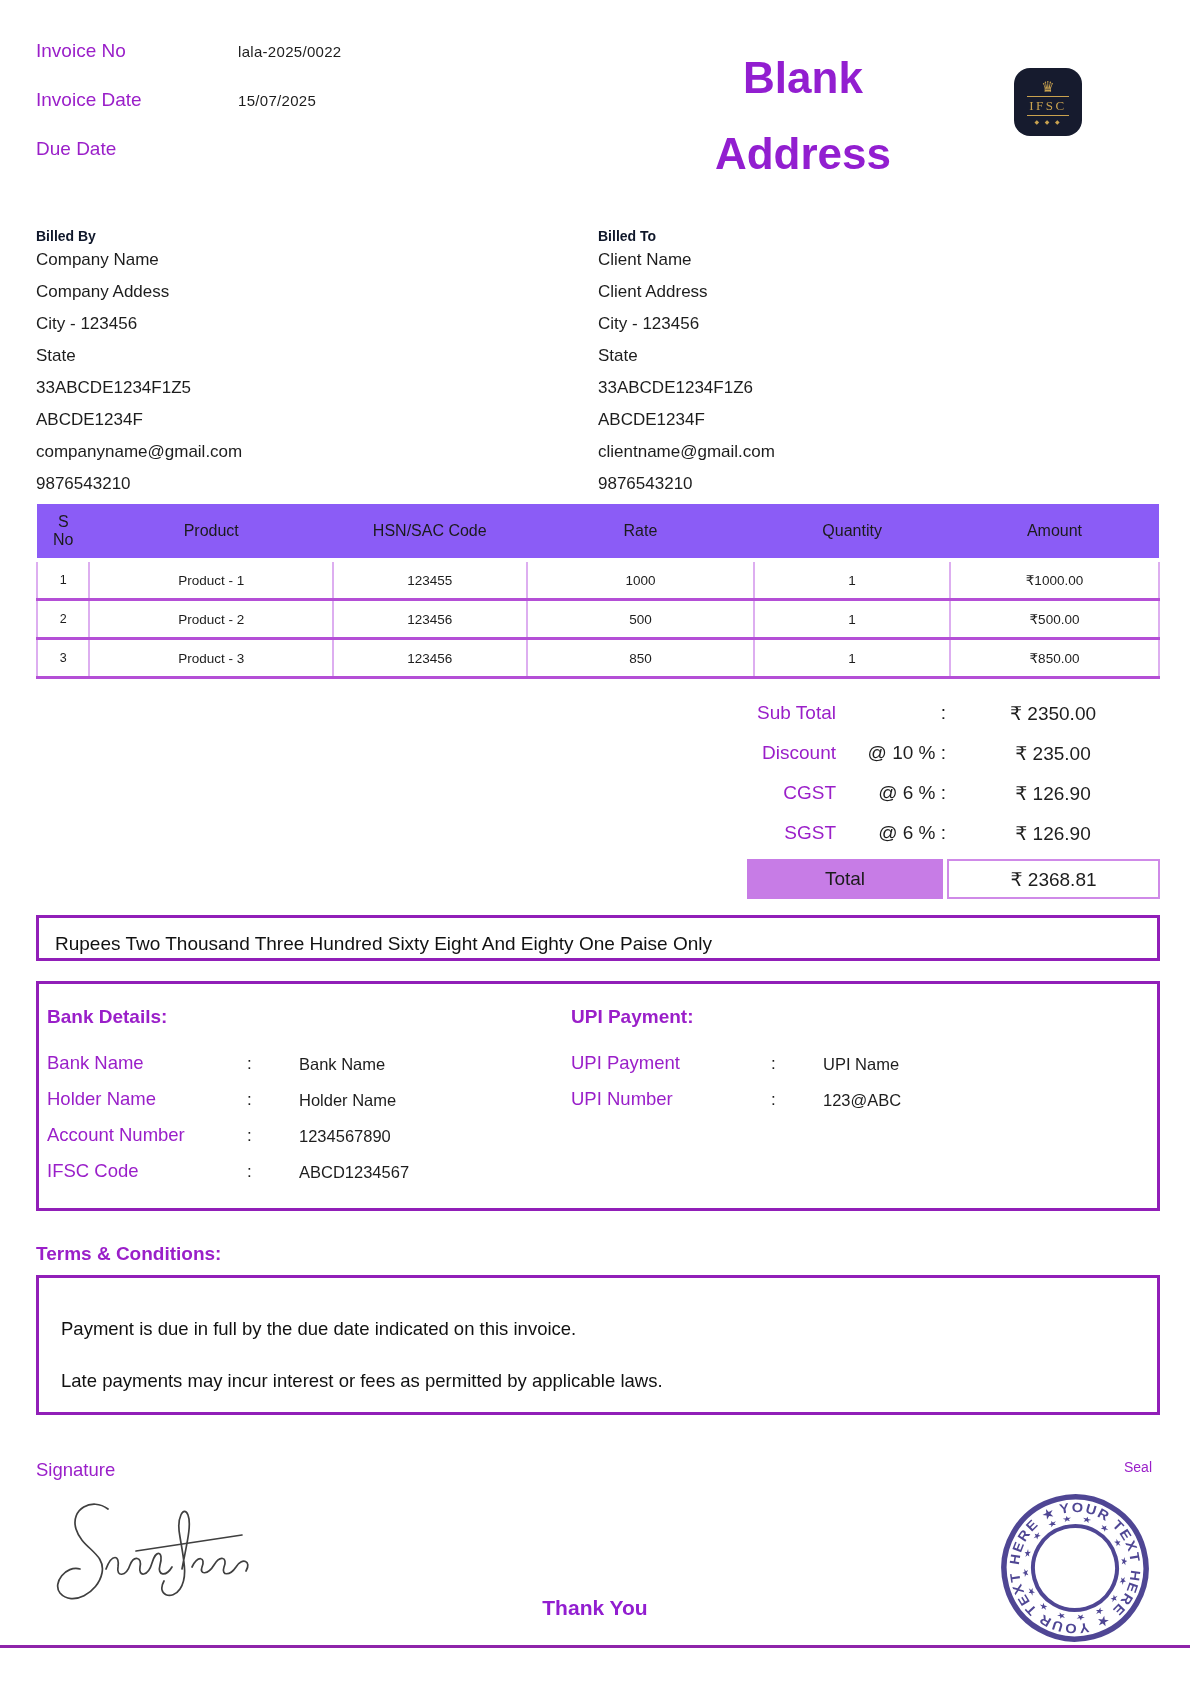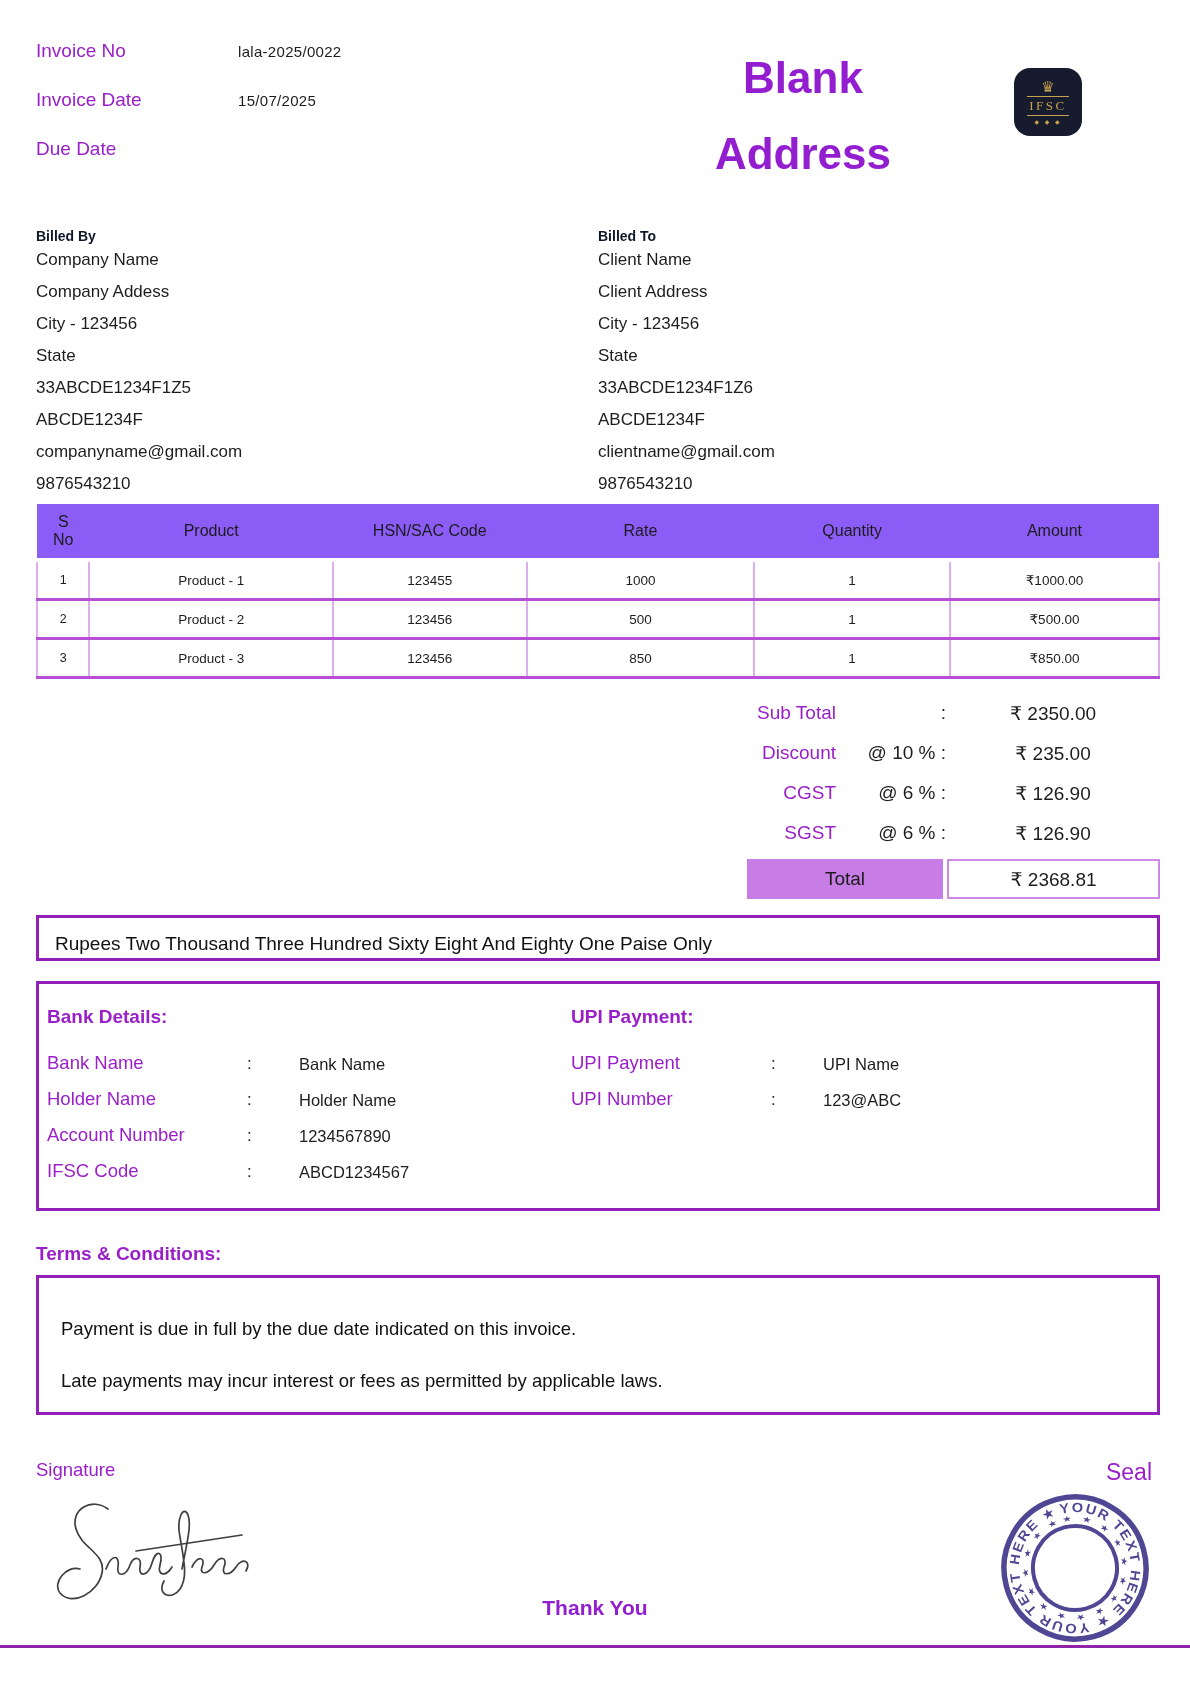--- a/index.html
+++ b/index.html
@@ -61,21 +61,21 @@
   .kv .v { font-size:16.5px; color:#1d1d1d; }
 
   .terms-h { margin-top:32px; font-size:19px; font-weight:600; color:#9a1fc9; }
   .terms-box { border:3px solid #911fb8; margin-top:10px; padding:40px 22px 12px 22px; height:140px; }
   .terms-box .tline { font-size:18.5px; color:#111; }
   .terms-box .tline + .tline { margin-top:30px; }
 
   
   .sig-row { margin-top:44px; display:flex; justify-content:space-between; position:relative; height:210px; }
   .sig-label { font-size:18.5px; color:#9a1fc9; }
-  .seal-label { font-size:23px; color:#9a1fc9; width:170px; text-align:right; padding-right:8px; }
+  .seal-label { font-size:14px; color:#9a1fc9; width:170px; text-align:right; padding-right:8px; }
   .sig-svg { position:absolute; left:10px; top:38px; }
   .seal-svg { position:absolute; right:0px; top:24px; opacity:.9; }
 
   .thank-you { position:absolute; left:0; right:0; bottom:64px; text-align:center;
                font-size:21px; font-weight:600; color:#921ed0; }
   .bottom-line { position:absolute; left:0; right:0; bottom:36px; height:3px; background:#8e24aa; }
 </style>
 </head>
 <body>
 

